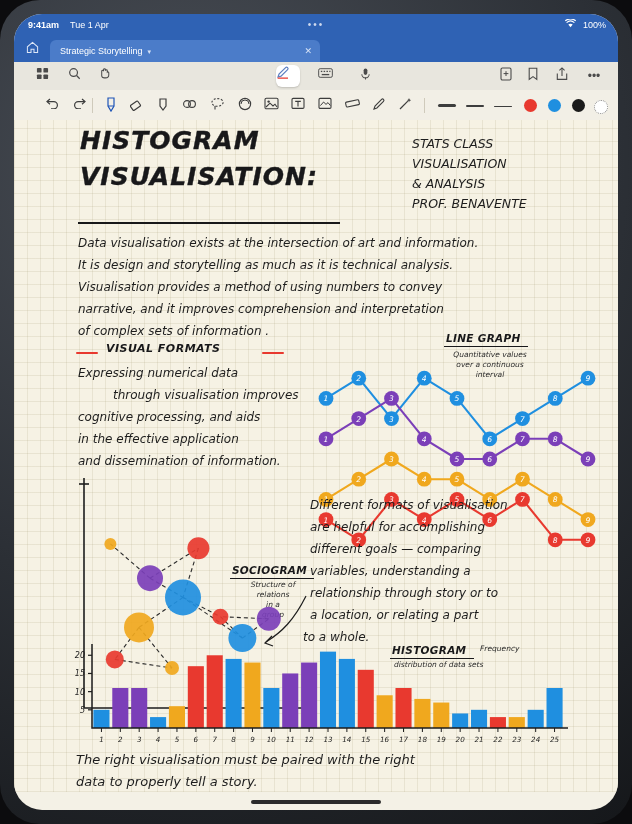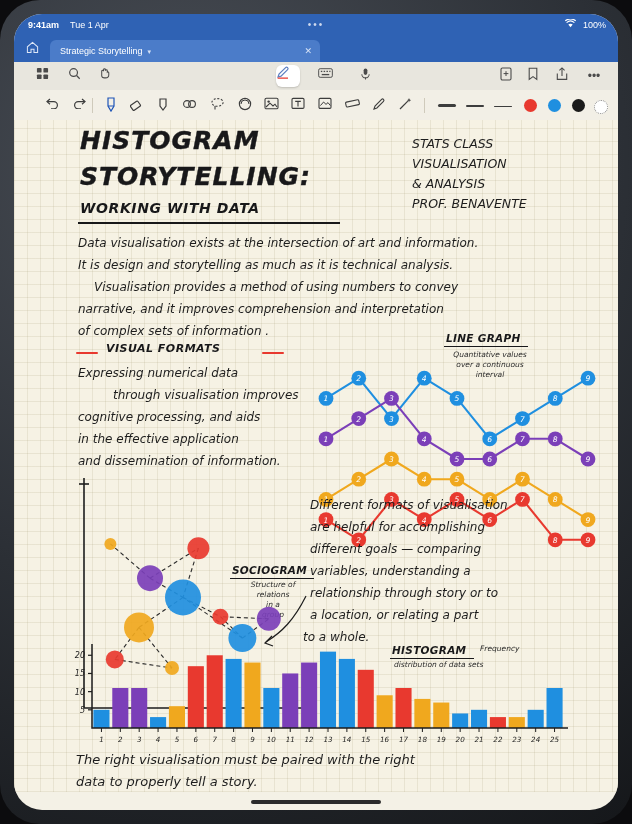--- a/index.html
+++ b/index.html
@@ -461,32 +461,31 @@
 
       <div class="swatch" style="left:510px; background:#e8392f;"></div>
       <div class="swatch" style="left:534px; background:#1f8fe0;"></div>
       <div class="swatch" style="left:558px; background:#1b1b1b;"></div>
       <div class="swatch" style="left:580px; width:12px; height:12px; top:10px; border:1.4px dotted #8a8a8a; background:#fff;"></div>
     </div>
 
     <div id="page">
 
       <div id="title1" style="left:66px; top:6px;">HISTOGRAM</div>
-      <div id="title2" style="left:66px; top:42px;">STORYTELLING:</div>
-      <div id="title3" style="left:66px; top:80px;">WORKING WITH DATA</div>
+      <div id="title2" style="left:66px; top:42px;">VISUALISATION:</div>
       <div class="title-underline" style="left:64px; top:102px; width:262px;"></div>
 
       <div class="header-right" style="left:398px; top:16px;">STATS CLASS</div>
       <div class="header-right" style="left:398px; top:36px;">VISUALISATION</div>
       <div class="header-right" style="left:398px; top:56px;">&amp; ANALYSIS</div>
       <div class="header-right" style="left:398px; top:76px;">PROF. BENAVENTE</div>
 
       <div class="body-line" style="left:64px; top:116px;">Data visualisation exists at the intersection of art and information.</div>
       <div class="body-line" style="left:64px; top:138px;">It is design and storytelling as much as it is technical analysis.</div>
-      <div class="body-line" style="left:80px; top:160px;text-align:right;">Visualisation provides a method of using numbers to convey</div>
+      <div class="body-line" style="left:64px; top:160px;text-align:right;">Visualisation provides a method of using numbers to convey</div>
       <div class="body-line" style="left:64px; top:182px;">narrative, and it improves comprehension and interpretation</div>
       <div class="body-line" style="left:64px; top:204px;">of complex sets of information .</div>
 
       <div class="redline" style="left:62px; top:232px; width:22px;"></div>
       <div class="sect-head" style="left:92px; top:222px;">VISUAL FORMATS</div>
       <div class="redline" style="left:248px; top:232px; width:22px;"></div>
 
       <div class="body-line" style="left:64px; top:246px;">Expressing numerical data</div>
       <div class="body-line" style="left:64px; top:268px;margin-left:35px;">through visualisation improves</div>
       <div class="body-line" style="left:64px; top:290px;">cognitive processing, and aids</div>

